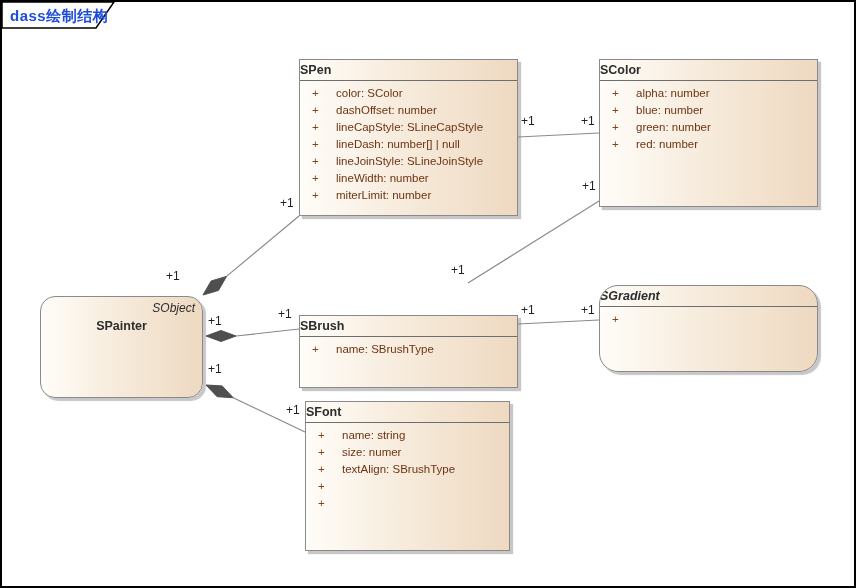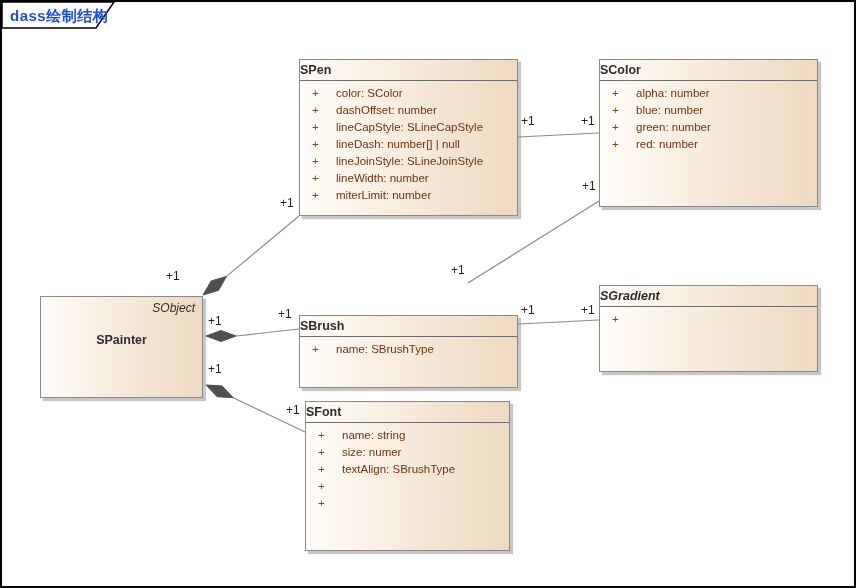--- a/index.html
+++ b/index.html
@@ -44,27 +44,27 @@
   .uml-body { padding-top: 4px; }
   .attr-row {
     display: flex;
     line-height: 17px;
     font-size: 11.5px;
     color: #6d3413;
     padding-left: 12px;
     white-space: nowrap;
   }
   .attr-vis { width: 24px; color: #8a4016; }
-  .painter { border-radius: 0; }
+  .painter { border-radius: 15px; }
   .painter .stereotype {
     position: absolute; top: 4px; right: 7px;
     font-size: 12px; font-style: italic; color: #2d2d2d;
   }
   .painter .painter-title {
-    position: absolute; top: 36px; left: 0; width: 100%;
+    position: absolute; top: 22px; left: 0; width: 100%;
     text-align: center;
     font-size: 12.5px; font-weight: bold; color: #2d2d2d;
   }
   .mult {
     position: absolute;
     font-size: 12px; color: #1f1f1f;
     white-space: nowrap;
   }
 </style>
 </head>
@@ -171,21 +171,21 @@
       <span class="uml-title">SBrush</span>
     </div>
     <div class="uml-body">
         <div class="attr-row">
           <span class="attr-vis">+</span>
           <span>name: SBrushType</span>
         </div>
       </div>
   </div>
 
-  <div class="uml-class" style="left:597px; top:283px; width:219px; height:87px;">
+  <div class="uml-class" style="left:597px; top:283px; width:219px; height:87px;border-radius:19px;">
     <div class="uml-header">
       <span class="uml-title abstract">SGradient</span>
     </div>
     <div class="uml-body">
         <div class="attr-row">
           <span class="attr-vis">+</span>
         </div>
       </div>
   </div>
 

